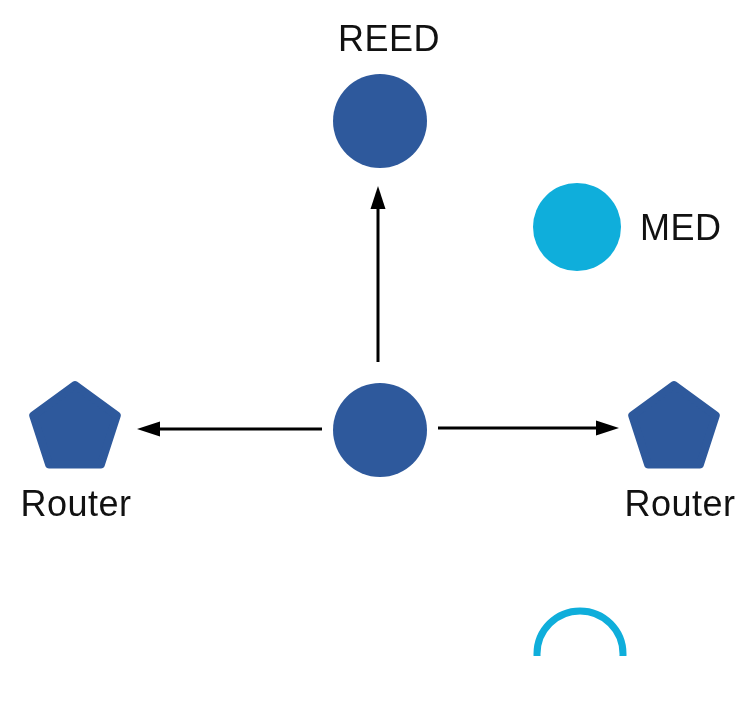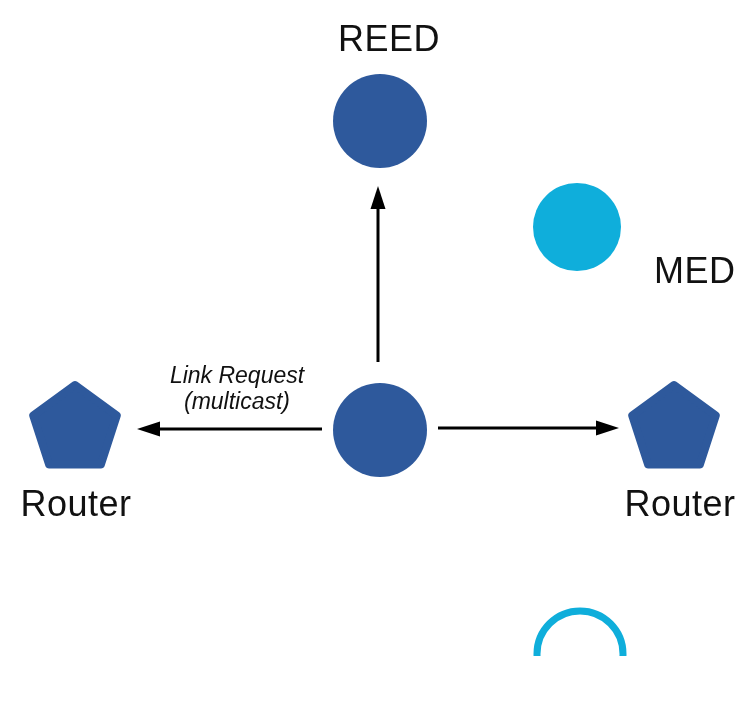--- a/index.html
+++ b/index.html
@@ -73,25 +73,21 @@
     </g>
 
     <g>
       <line x1="438" y1="428" x2="598" y2="428" stroke-width="3" stroke="#000000"></line>
       <polygon points="619,428 596,420.5 596,435.5" fill="#000000"></polygon>
     </g>
   </svg>
 
   <div class="node-label centered" style="left:389px; top:18px;">REED</div>
 
-  <div class="node-label" style="left:654px; top:207px;margin-top:43px;">MED</div>
+  <div class="node-label" style="left:640px; top:207px;">MED</div>
 
   <div class="node-label centered" style="left:76px; top:483px;">Router</div>
 
   <div class="node-label centered" style="left:680px; top:483px;">Router</div>
 
 
-  <div class="annotation" style="left:237px; top:362px;">
-    <div>Link Request</div>
-    <div>(multicast)</div>
-  </div>
 
 </div>
 
 </body></html>

